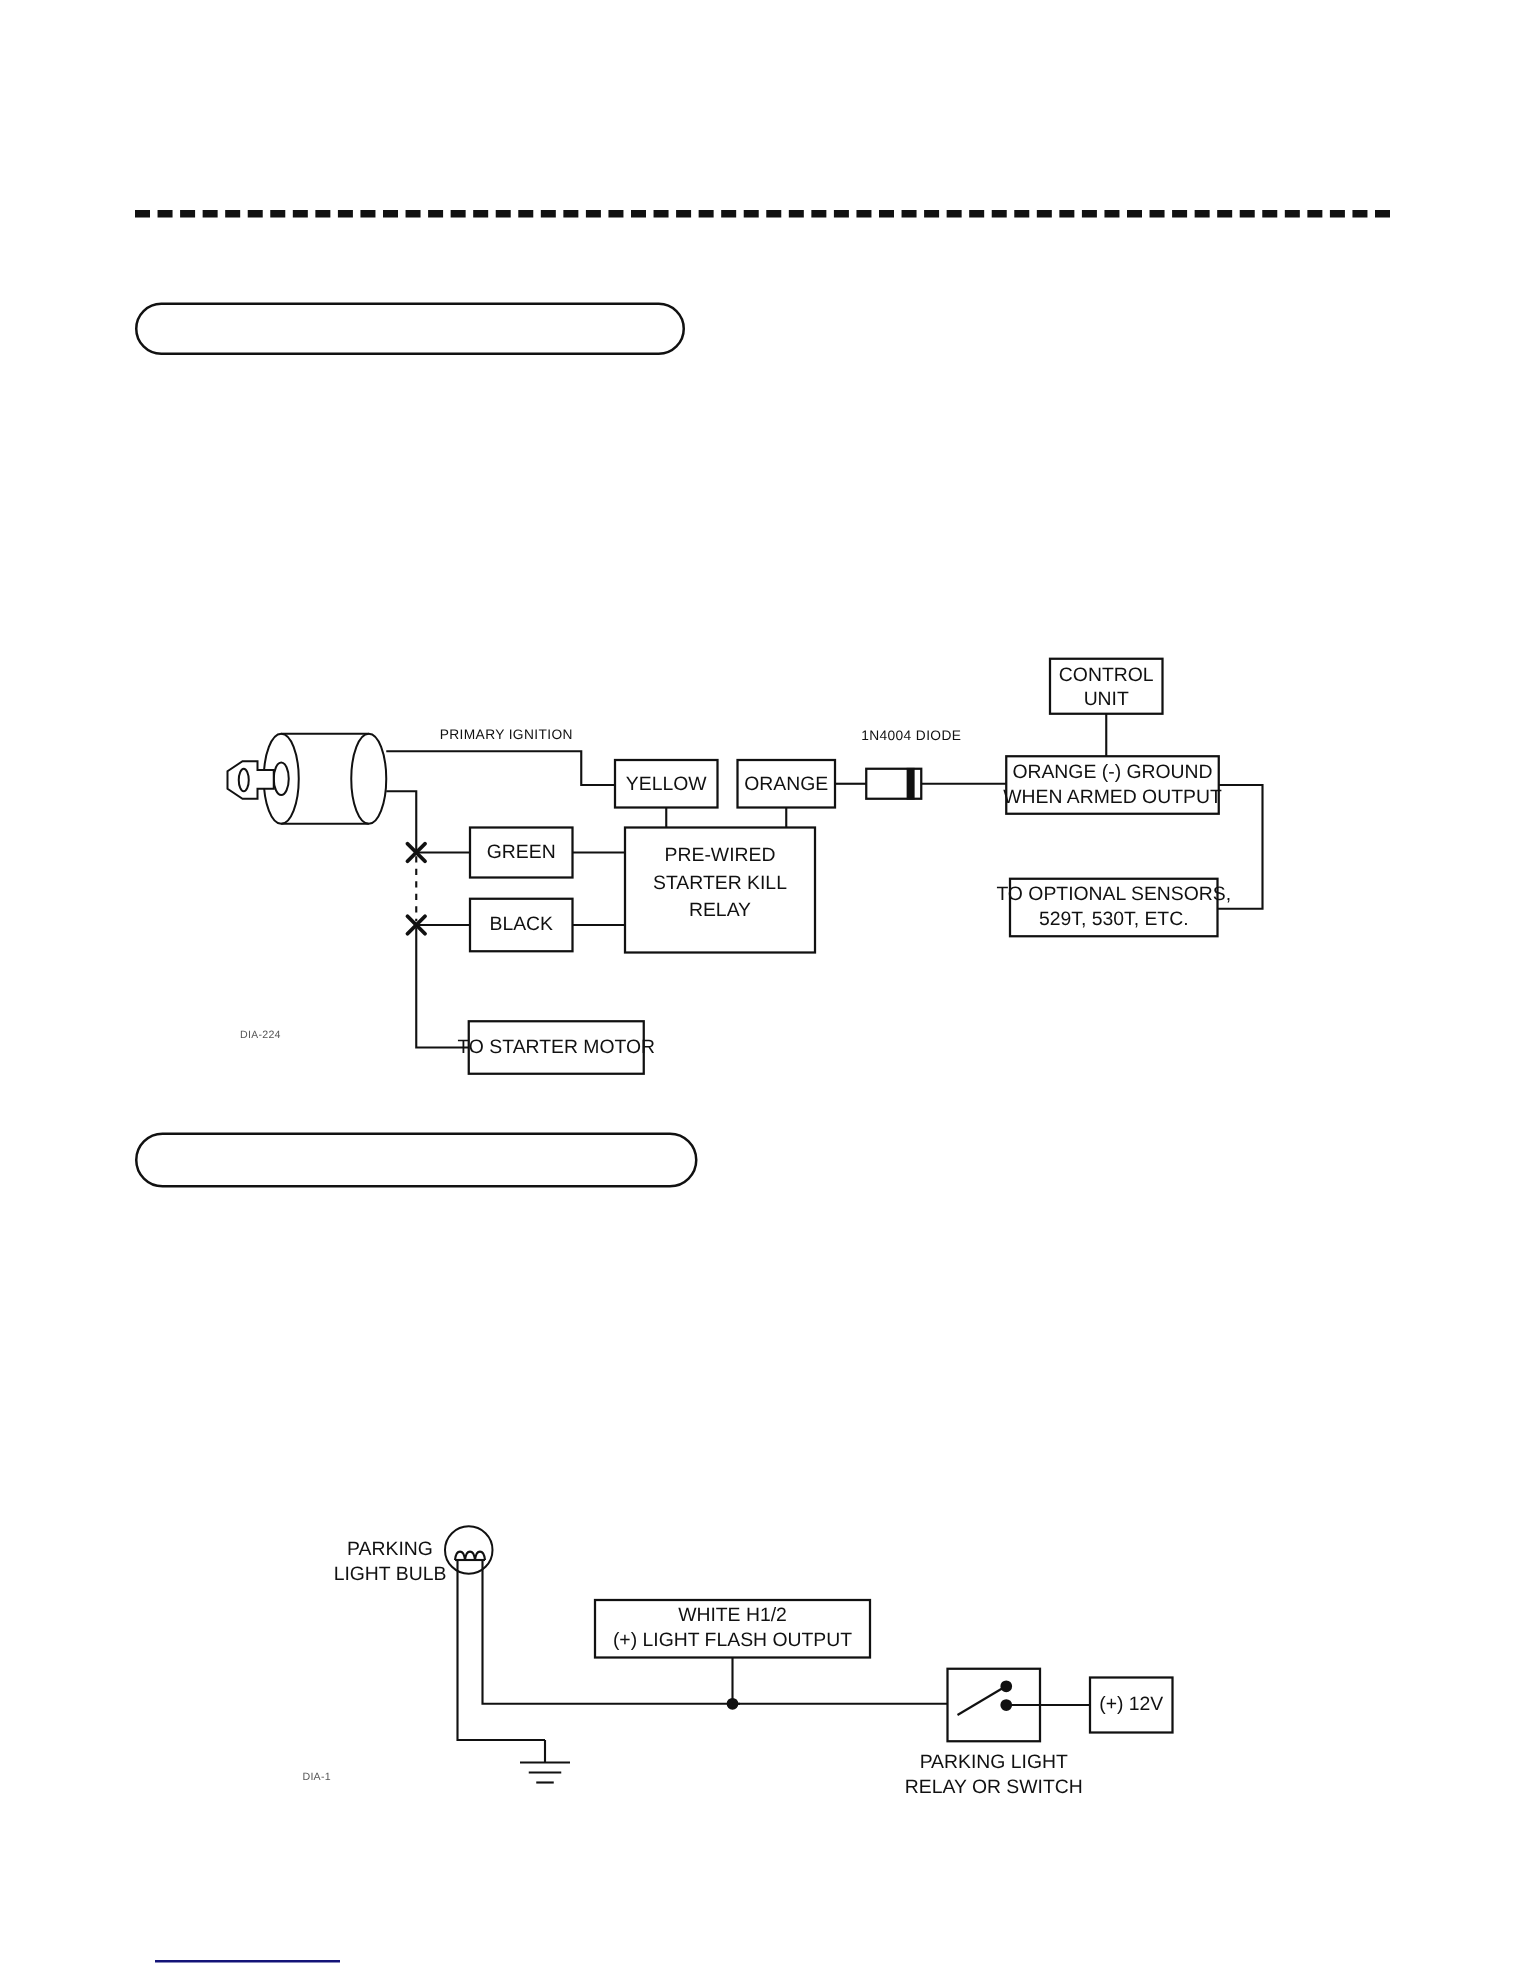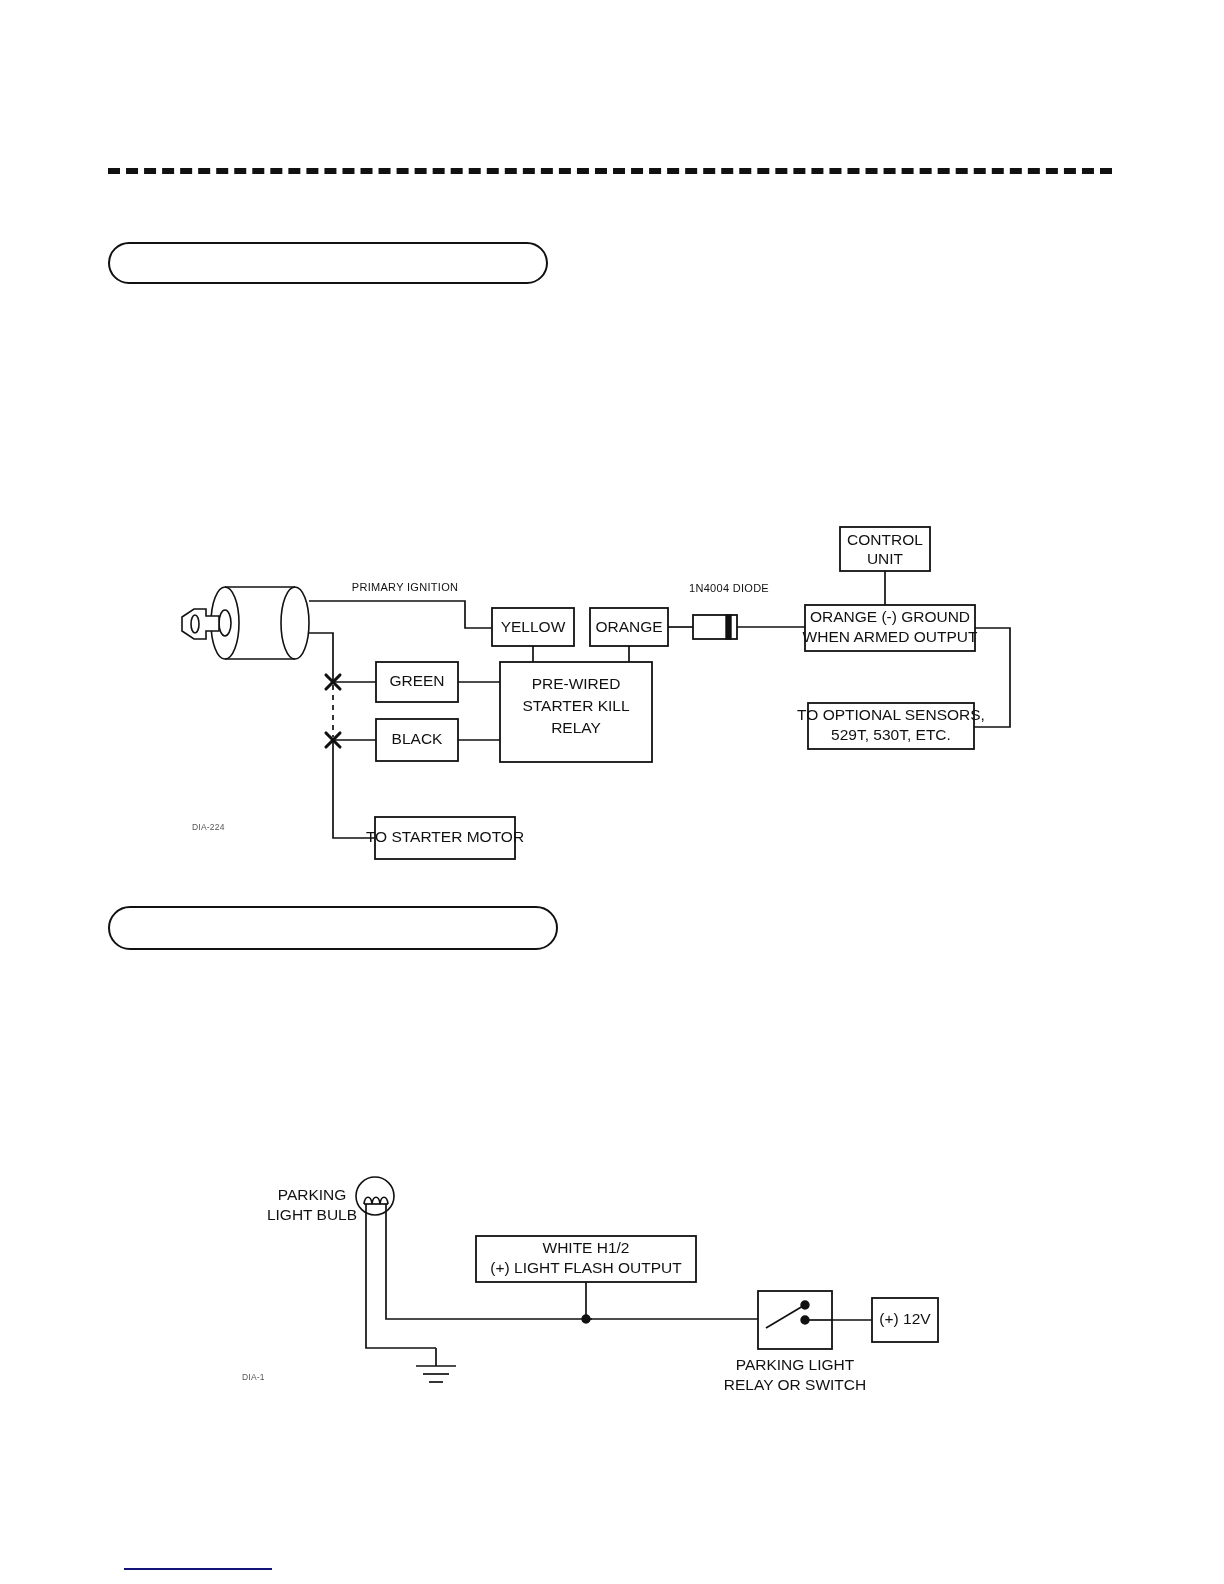--- a/index.html
+++ b/index.html
@@ -44,21 +44,21 @@
   #bottom-rule {
     left: 124px;
     top: 1568px;
     width: 148px;
     height: 0;
     border-top: 2px solid #141478;
   }
 
   
   #diagram-1 { left: 180px; top: 505px; width: 870px; height: 370px; }
-  #diagram-2 { left: 240px; top: 1150px; width: 720px; height: 260px; }
+  #diagram-2 { left: 240px; top: 1194px; width: 720px; height: 260px; }
 
   svg { display: block; overflow: visible; }
 
   .wire        { stroke: #111111; stroke-width: 1.7; fill: none; }
   .wire-cut    { stroke: #111111; stroke-width: 1.7; fill: none; stroke-dasharray: 5 5; }
   .box         { stroke: #111111; stroke-width: 1.8; fill: #ffffff; }
   .glyph       { stroke: #111111; stroke-width: 1.6; fill: #ffffff; }
   .glyph-fill  { stroke: #111111; stroke-width: 1.4; fill: #111111; }
   .xmark       { stroke: #111111; stroke-width: 3.1; fill: none; stroke-linecap: round; }
 

